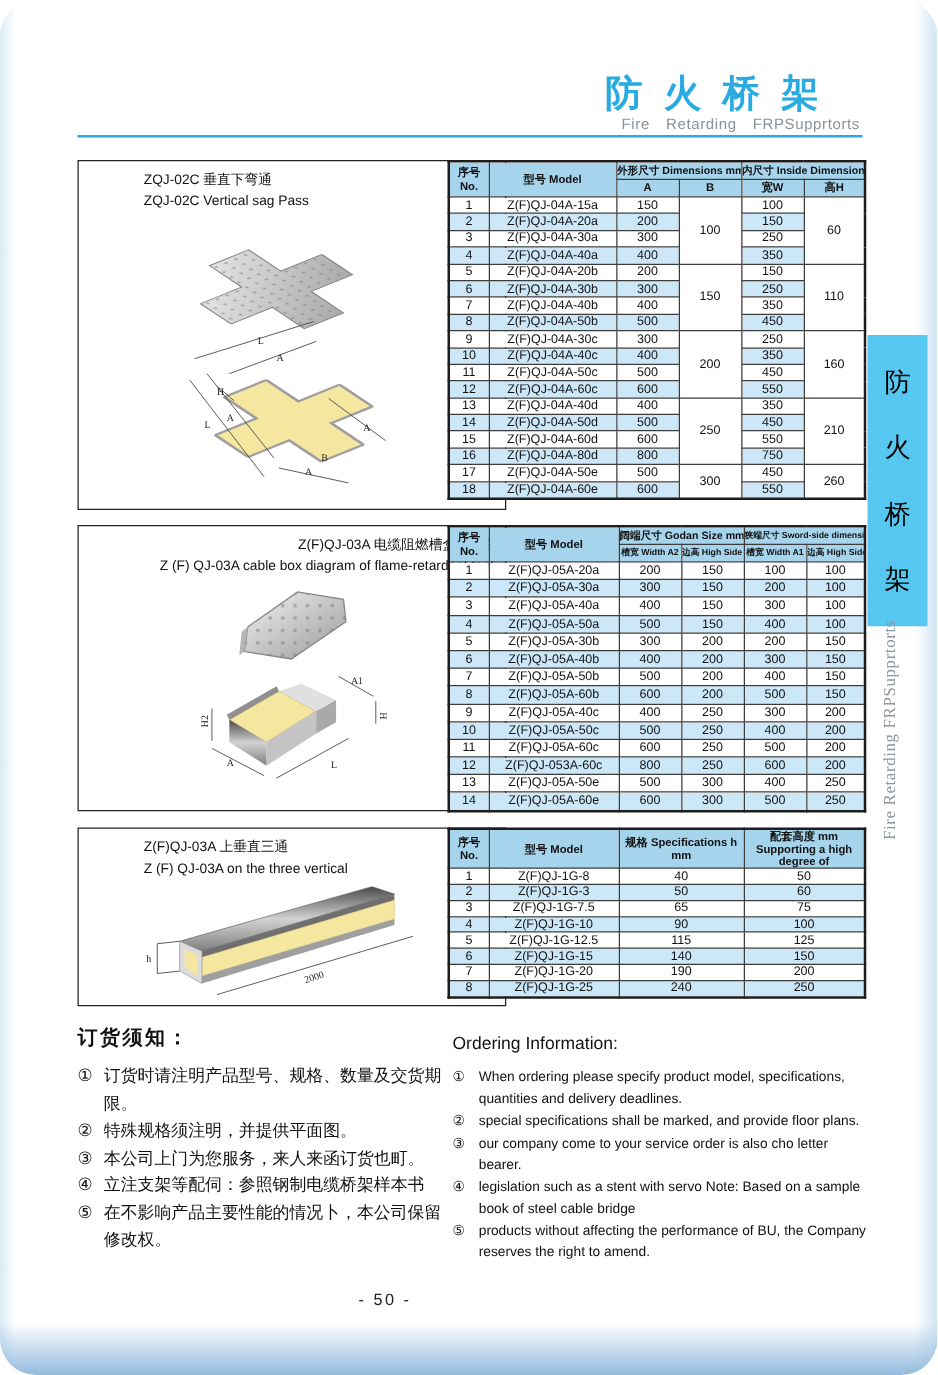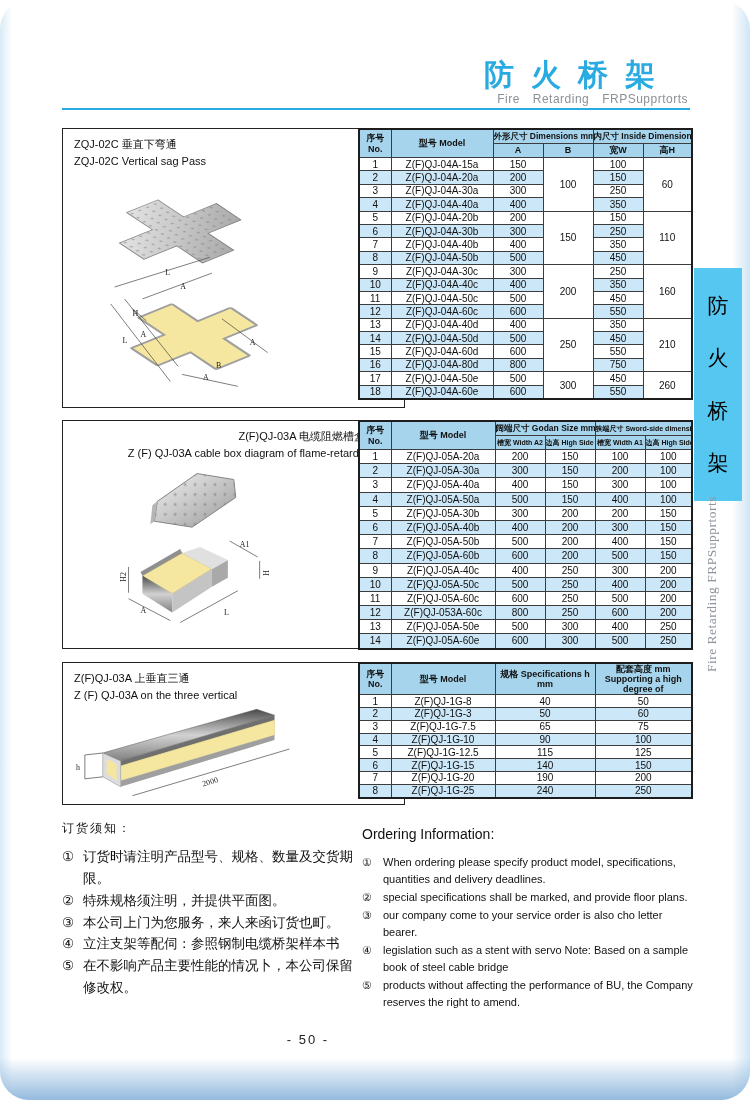--- a/index.html
+++ b/index.html
@@ -10,42 +10,42 @@
   #edge-left{left:0;top:0;width:12px;height:100%;background:linear-gradient(to right,#d9eaf6,rgba(255,255,255,0));}
   #edge-right{right:0;top:0;width:18px;height:100%;background:linear-gradient(to left,#cfe5f4,rgba(255,255,255,0));}
   #edge-bottom{left:0;bottom:0;width:100%;height:42px;background:linear-gradient(to bottom,rgba(255,255,255,0),#93bade);}
   
   #hdr-title{position:absolute;top:55px;right:78px;font-size:30px;font-weight:bold;
              color:#29abe2;letter-spacing:17px;white-space:nowrap;}
   #hdr-sub{position:absolute;top:92px;right:62px;font-size:12px;color:#8b9196;
            letter-spacing:.5px;word-spacing:9px;white-space:nowrap;}
   #hdr-line{position:absolute;top:108px;left:62px;width:628px;height:2px;background:#29abe2;}
   
-  .panel{position:absolute;left:62px;width:343px;border:1px solid #222;background:#fff;box-sizing:border-box;}
+  .panel{position:absolute;left:62px;width:343px;border:1px solid #222;background:#fff;box-sizing:border-box;padding-left:41px;}
   #panel1{top:128px;height:280px;} #panel2{top:420px;height:229px;text-align:right;} #panel3{top:662px;height:143px;}
   .panel-title{padding:7px 6px 0 11px;font-size:11px;line-height:1.5;}
   .panel svg{display:block;}
   
   .thost{position:absolute;left:358px;width:333px;}
   #t1host{top:128px;} #t2host{top:420px;} #t3host{top:662px;}
   .dtable{border-collapse:collapse;table-layout:fixed;width:100%;font-size:10px;border:2px solid #1d1d1d;}
   .dtable th,.dtable td{border:1px solid #3c3c3c;text-align:center;padding:0;line-height:1.12;overflow:hidden;}
   .dtable th{background:#a6d4ec;font-weight:bold;white-space:pre-line;font-size:9px;height:13px;}
   .dtable td{background:#fff;height:12.4px;}
   #t2host .dtable td{height:13.2px;}
   #t3host .dtable td{height:11.8px;}
   #t3host .dtable th{height:24px;}
   .dtable tbody tr.alt td{background:#cbe7f8;}
   .dtable td.m{background:#fff;}
   .dtable th.grp{font-size:8.5px;white-space:nowrap;}
   .dtable th.tiny{font-size:7px;white-space:nowrap;}
   .dtable th.sub{font-size:7px;white-space:nowrap;font-weight:bold;}
   
   #ord-cn{position:absolute;left:62px;top:820px;width:300px;}
-  #ord-cn .o-title{font-size:12px;font-weight:normal;letter-spacing:2px;margin-bottom:9px;}
+  #ord-cn .o-title{font-size:16px;font-weight:bold;letter-spacing:2px;margin-bottom:9px;}
   #ord-cn .o-item{display:flex;gap:5px;font-size:13.5px;line-height:1.62;}
   #ord-en{position:absolute;left:362px;top:826px;width:334px;}
   #ord-en .o-title{font-size:14px;margin-bottom:12px;}
   #ord-en .o-item{display:flex;gap:5px;font-size:11px;line-height:1.55;margin-bottom:1px;}
   .o-num{flex:0 0 16px;}
   
   #pagenum{position:absolute;top:1032px;left:0;width:616px;text-align:center;font-size:13px;
            letter-spacing:2px;color:#222;}
   
   #side-tab{position:absolute;left:694px;top:268px;width:48px;height:233px;background:#56c7f0;

